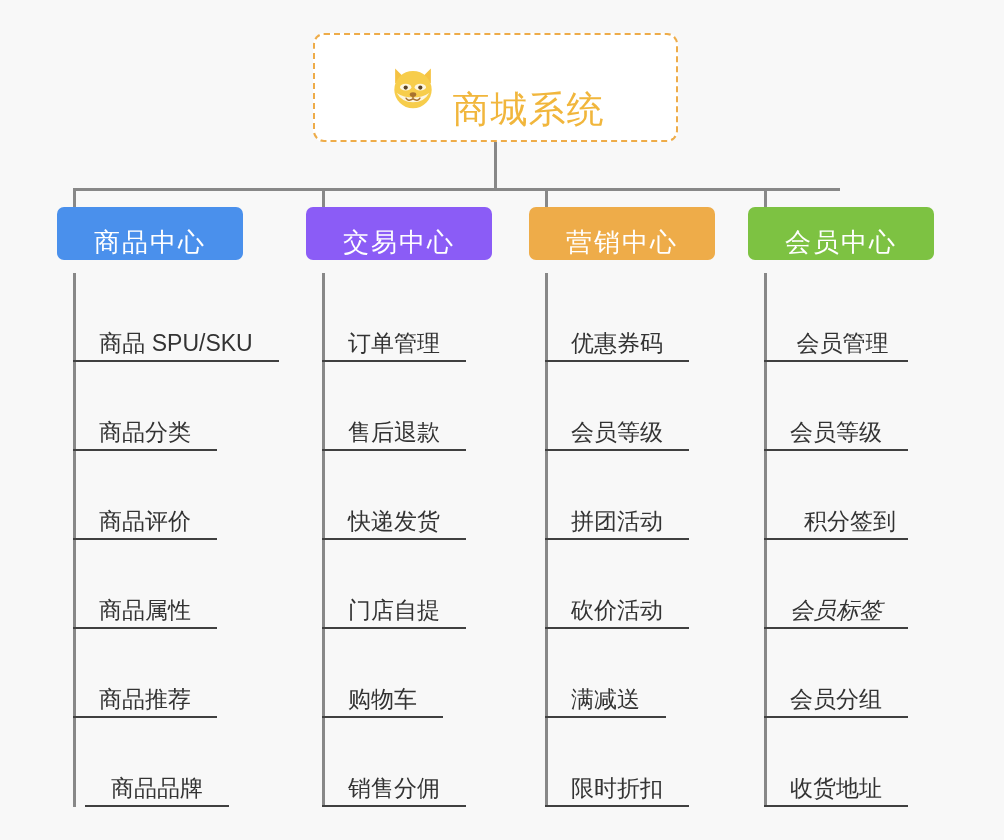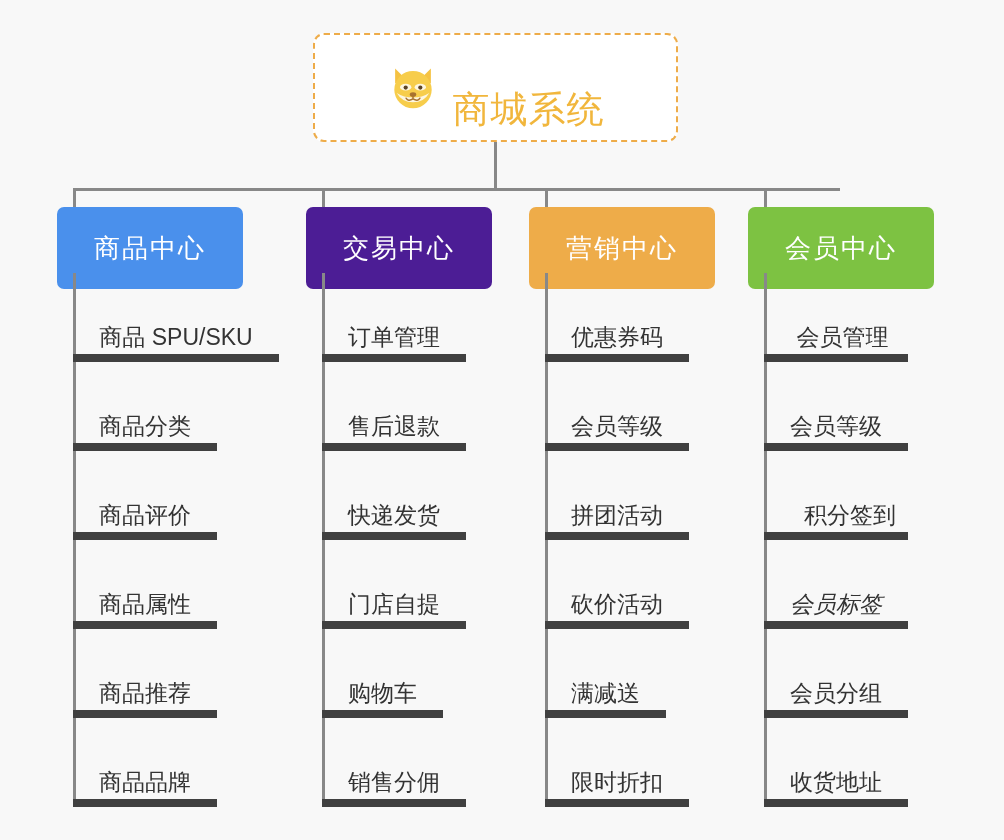--- a/index.html
+++ b/index.html
@@ -64,24 +64,24 @@
 
   
   .column {
     position: absolute;
     top: 207px;
   }
   .cat-header {
     position: absolute;
     top: 0;
     left: 0;
-    height: 82px;
+    height: 53px;
     border-radius: 7px;
     display: flex;
-    align-items: center;
+    align-items: flex-end;
     justify-content: center;
     color: #ffffff;
     font-size: 26px;
     letter-spacing: 2px;
     box-sizing: border-box;
   }
   .trunk {
     position: absolute;
     width: 3px;
     background: #888888;
@@ -90,21 +90,21 @@
   }
   .leaves {
     position: absolute;
     left: 16px;
     top: 66px;
   }
   .leaf {
     position: relative;
     height: 89px;
     box-sizing: border-box;
-    border-bottom: 8px solid #404040;
+    border-bottom: 2px solid #404040;
     display: flex;
     align-items: flex-end;
     justify-content: center;
     padding-bottom: 4px;
   }
   .leaf-label {
     font-size: 23px;
     color: #333333;
     line-height: 1.1;
     white-space: nowrap;
@@ -155,28 +155,28 @@
       </div>
       <div class="leaf" style="width: 144px;">
         <span class="leaf-label">商品评价</span>
       </div>
       <div class="leaf" style="width: 144px;">
         <span class="leaf-label">商品属性</span>
       </div>
       <div class="leaf" style="width: 144px;">
         <span class="leaf-label">商品推荐</span>
       </div>
-      <div class="leaf" style="width: 144px;">
+      <div class="leaf" style="width: 144px; margin-left: 12px;">
         <span class="leaf-label">商品品牌</span>
       </div>
     </div>
   </div>
 
   <div class="column" style="left:306px;">
-    <div class="cat-header" style="background:#4c1d95; width:186px;">
+    <div class="cat-header" style="background:#8b5cf6; width:186px;">
       <span>交易中心</span>
     </div>
     <div class="trunk" style="height:534px;"></div>
     <div class="leaves">
       <div class="leaf" style="width: 144px;">
         <span class="leaf-label">订单管理</span>
       </div>
       <div class="leaf" style="width: 144px;">
         <span class="leaf-label">售后退款</span>
       </div>

